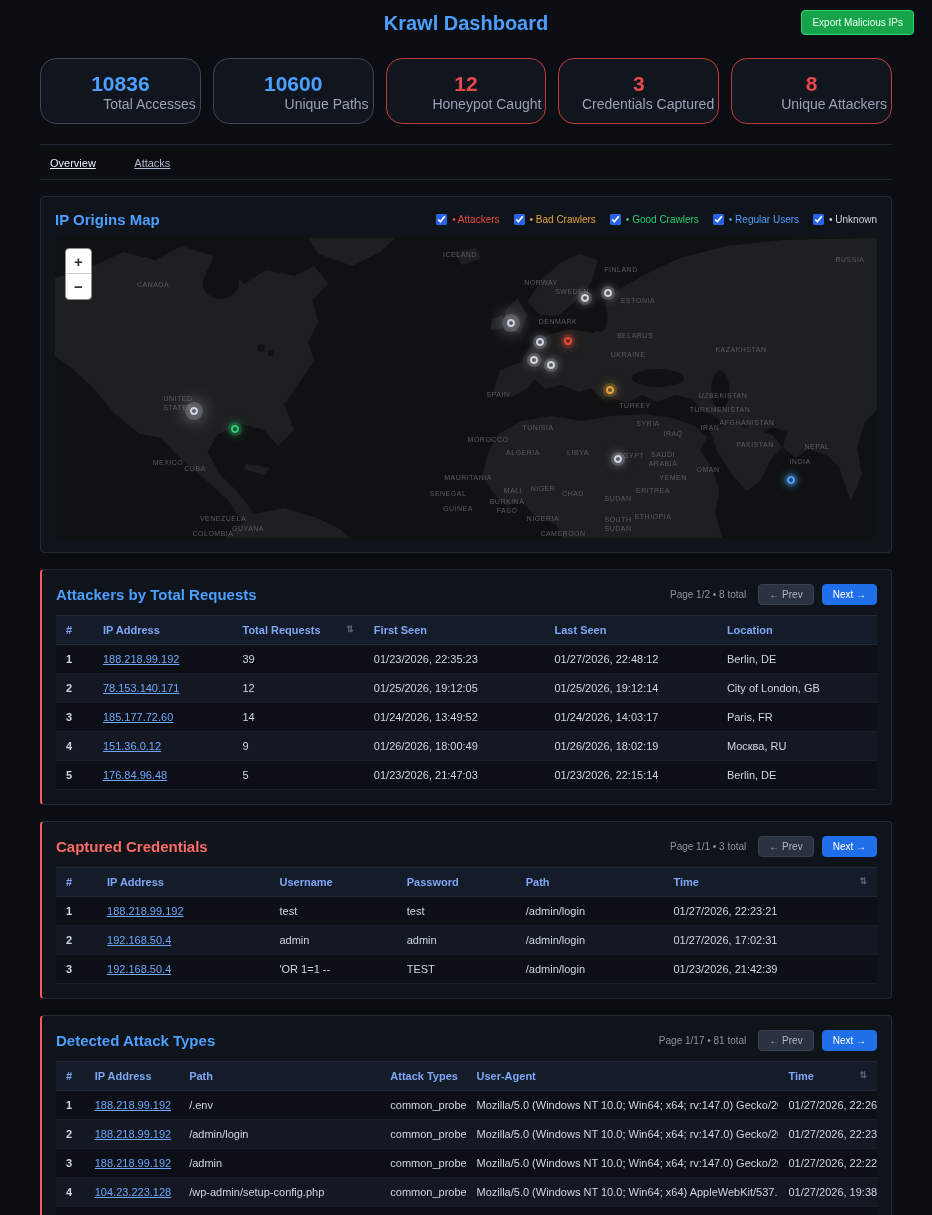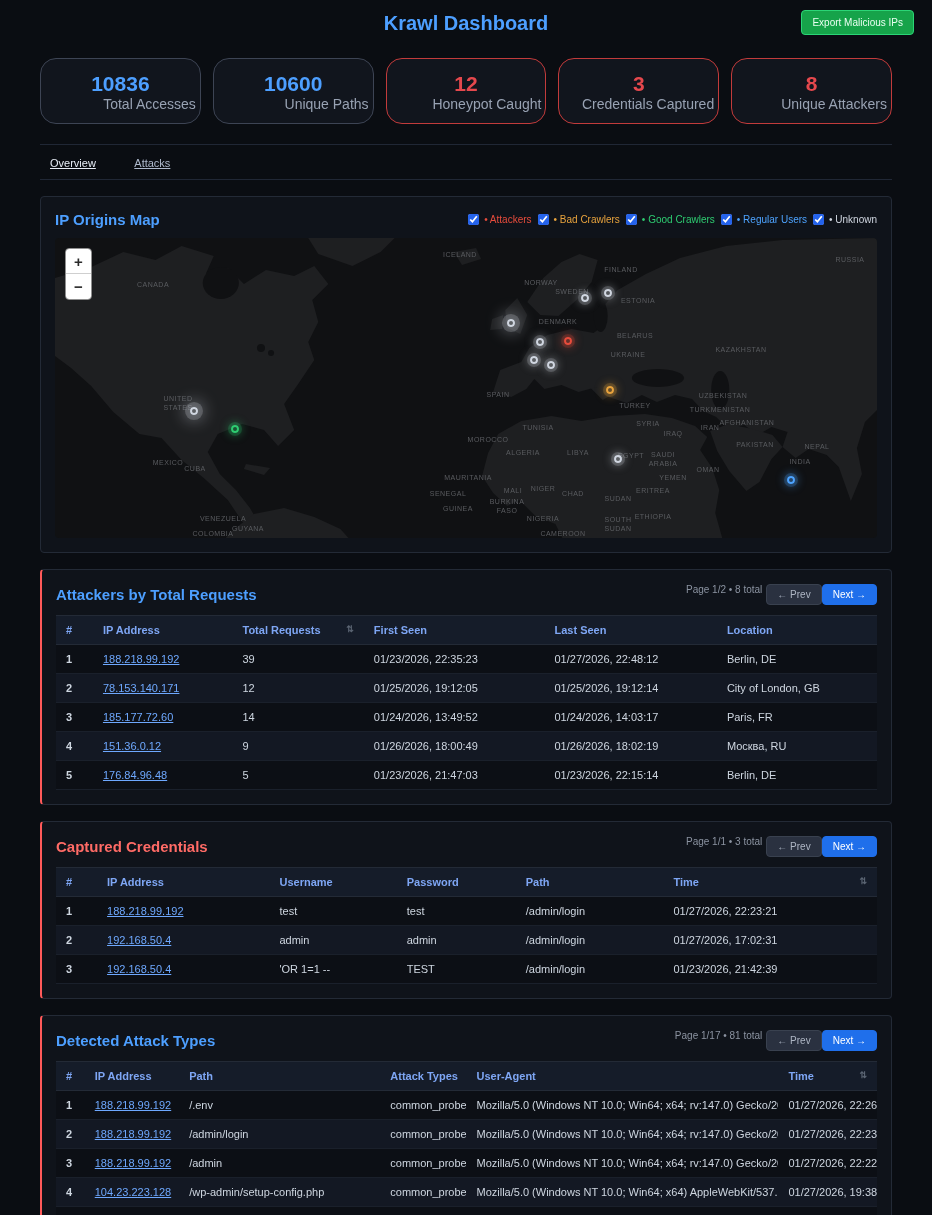--- a/index.html
+++ b/index.html
@@ -79,26 +79,26 @@
     border: 1px solid #8f8f8f; border-radius: 4px; overflow: hidden;
   }
   .zoom-ctl button {
     display: block; width: 100%; height: 25px; padding: 0;
     background: #ffffff; color: #2b2b2b; border: none;
     font-size: 15px; font-weight: bold; font-family: inherit; cursor: pointer;
   }
   .zoom-ctl button:first-child { border-bottom: 1px solid #cfcfcf; }
 
   
-  .legend { display: flex; align-items: center; gap: 6px; }
+  .legend { display: flex; align-items: center; gap: 14px; }
   .legend-item { display: flex; align-items: center; gap: 5px; font-size: 10px; cursor: pointer; }
   .legend-item input { width: 11px; height: 11px; accent-color: #2563eb; margin: 0; }
 
   
-  .pager { display: flex; gap: 0; }
+  .pager { display: flex; align-items: center; gap: 8px; }
   .page-info { font-size: 10px; color: #8b93a1; margin-right: 4px; }
   .pg-btn {
     font-size: 10px; font-family: inherit; padding: 4px 10px;
     border-radius: 4px; cursor: pointer;
   }
   .pg-btn.prev { background: #2a3140; color: #aeb6c4; border: 1px solid #39414f; }
   .pg-btn.next { background: #1f6feb; color: #ffffff; border: 1px solid #1f6feb; }
 
   
   table.data-table { width: 100%; border-collapse: collapse; font-size: 11px; table-layout: fixed; }

